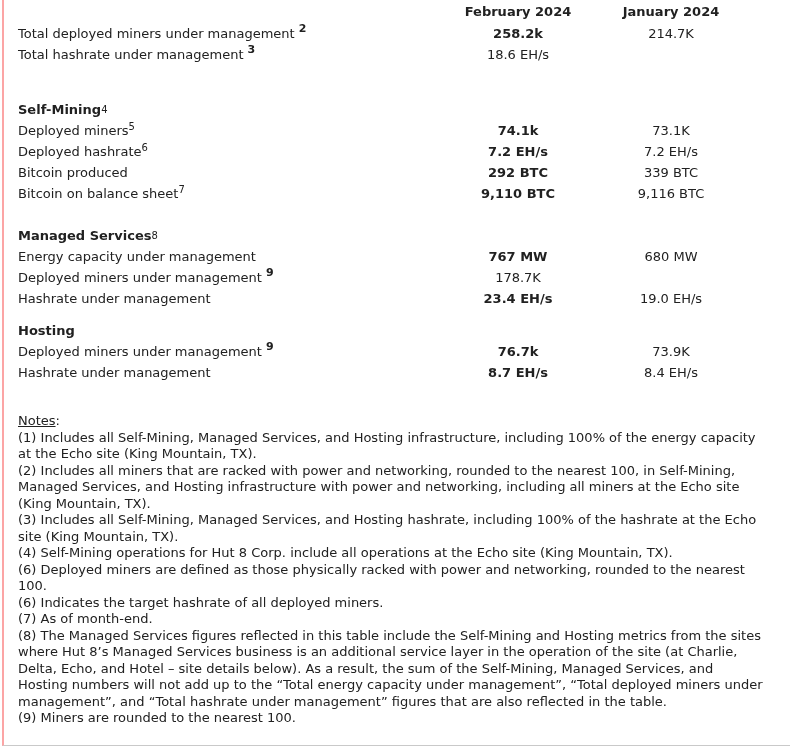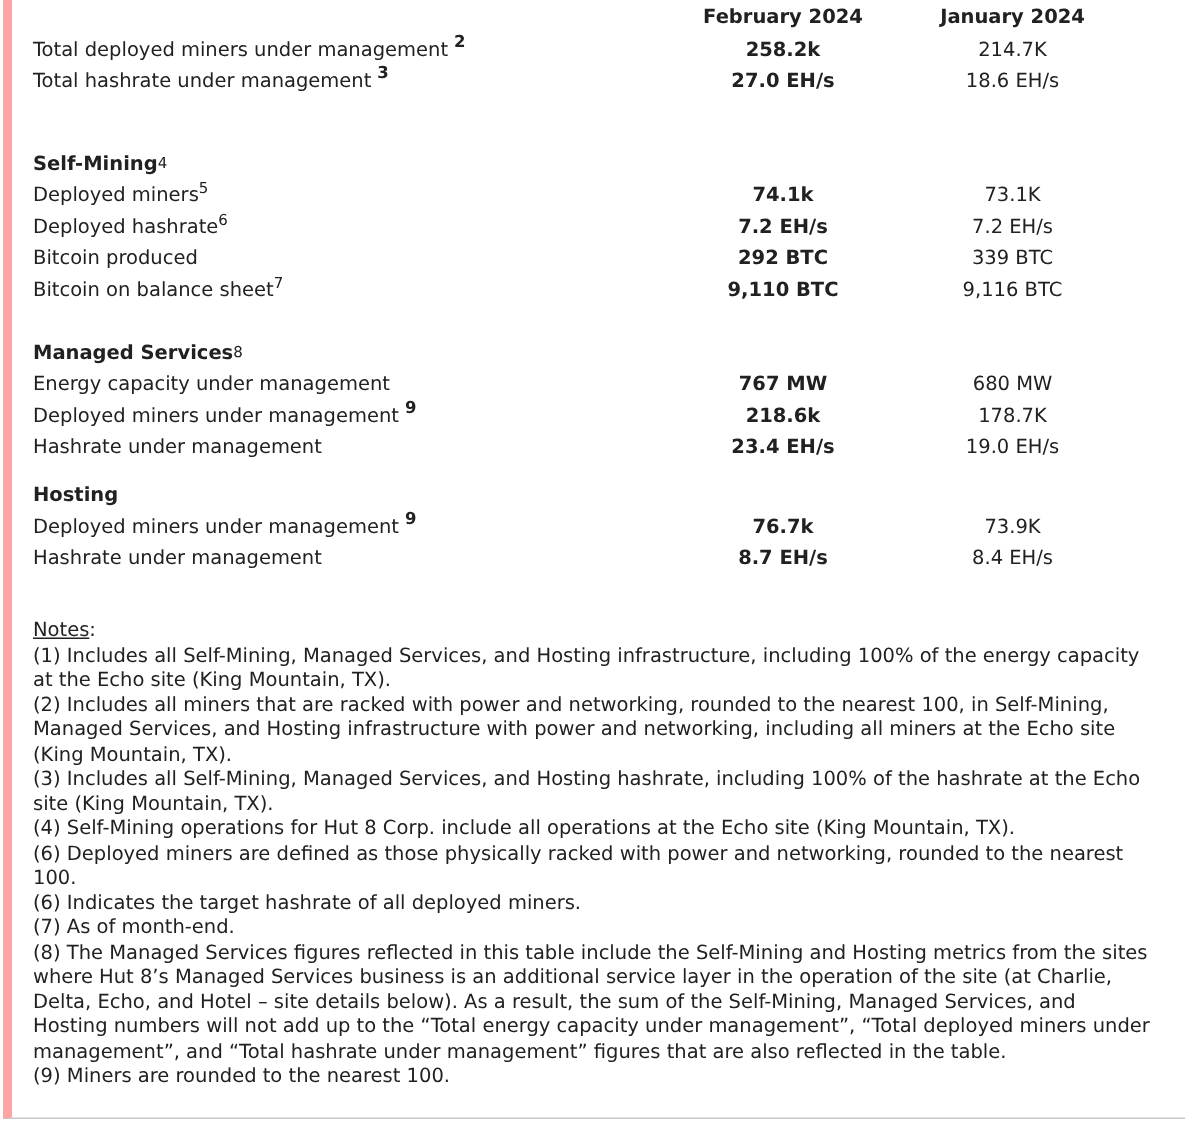--- a/index.html
+++ b/index.html
@@ -10,21 +10,21 @@
     height: 747px;
     overflow: hidden;
     font-family: "DejaVu Sans", "Liberation Sans", sans-serif;
     color: #212121;
   }
   .sheet {
     box-sizing: border-box;
     margin-left: 2px;
     width: 788px;
     height: 746px;
-    border-left: 6px solid #fca5a5;
+    border-left: 2px solid #fca5a5;
     border-bottom: 1px solid #c9c9c9;
     padding-top: 4px;
     overflow: hidden;
   }
   
   .grid-row {
     display: grid;
     grid-template-columns: 429px 170px 136px;
     height: 21px;
     align-items: center;
@@ -76,21 +76,20 @@
   </div>
 
   <div id="sec-totals">
     <div class="grid-row">
       <div class="cell-label"><span>Total deployed miners under management</span><sup class="sup-b gap">2</sup></div>
       <div class="cell-val feb">258.2k</div>
       <div class="cell-val">214.7K</div>
     </div>
     <div class="grid-row">
       <div class="cell-label"><span>Total hashrate under management</span><sup class="sup-b gap">3</sup></div>
-      <div class="cell-val feb">27.0 EH/s</div>
       <div class="cell-val">18.6 EH/s</div>
     </div>
   </div>
 
   <div id="sec-selfmining">
     <div class="section-heading">
         <span>Self-Mining</span>
         <sup>4</sup>
       </div>
     <div class="grid-row">
@@ -120,21 +119,20 @@
         <span>Managed Services</span>
         <sup>8</sup>
       </div>
     <div class="grid-row">
       <div class="cell-label"><span>Energy capacity under management</span></div>
       <div class="cell-val feb">767 MW</div>
       <div class="cell-val">680 MW</div>
     </div>
     <div class="grid-row">
       <div class="cell-label"><span>Deployed miners under management</span><sup class="sup-b gap">9</sup></div>
-      <div class="cell-val feb">218.6k</div>
       <div class="cell-val">178.7K</div>
     </div>
     <div class="grid-row">
       <div class="cell-label"><span>Hashrate under management</span></div>
       <div class="cell-val feb">23.4 EH/s</div>
       <div class="cell-val">19.0 EH/s</div>
     </div>
   </div>
 
   <div id="sec-hosting">

